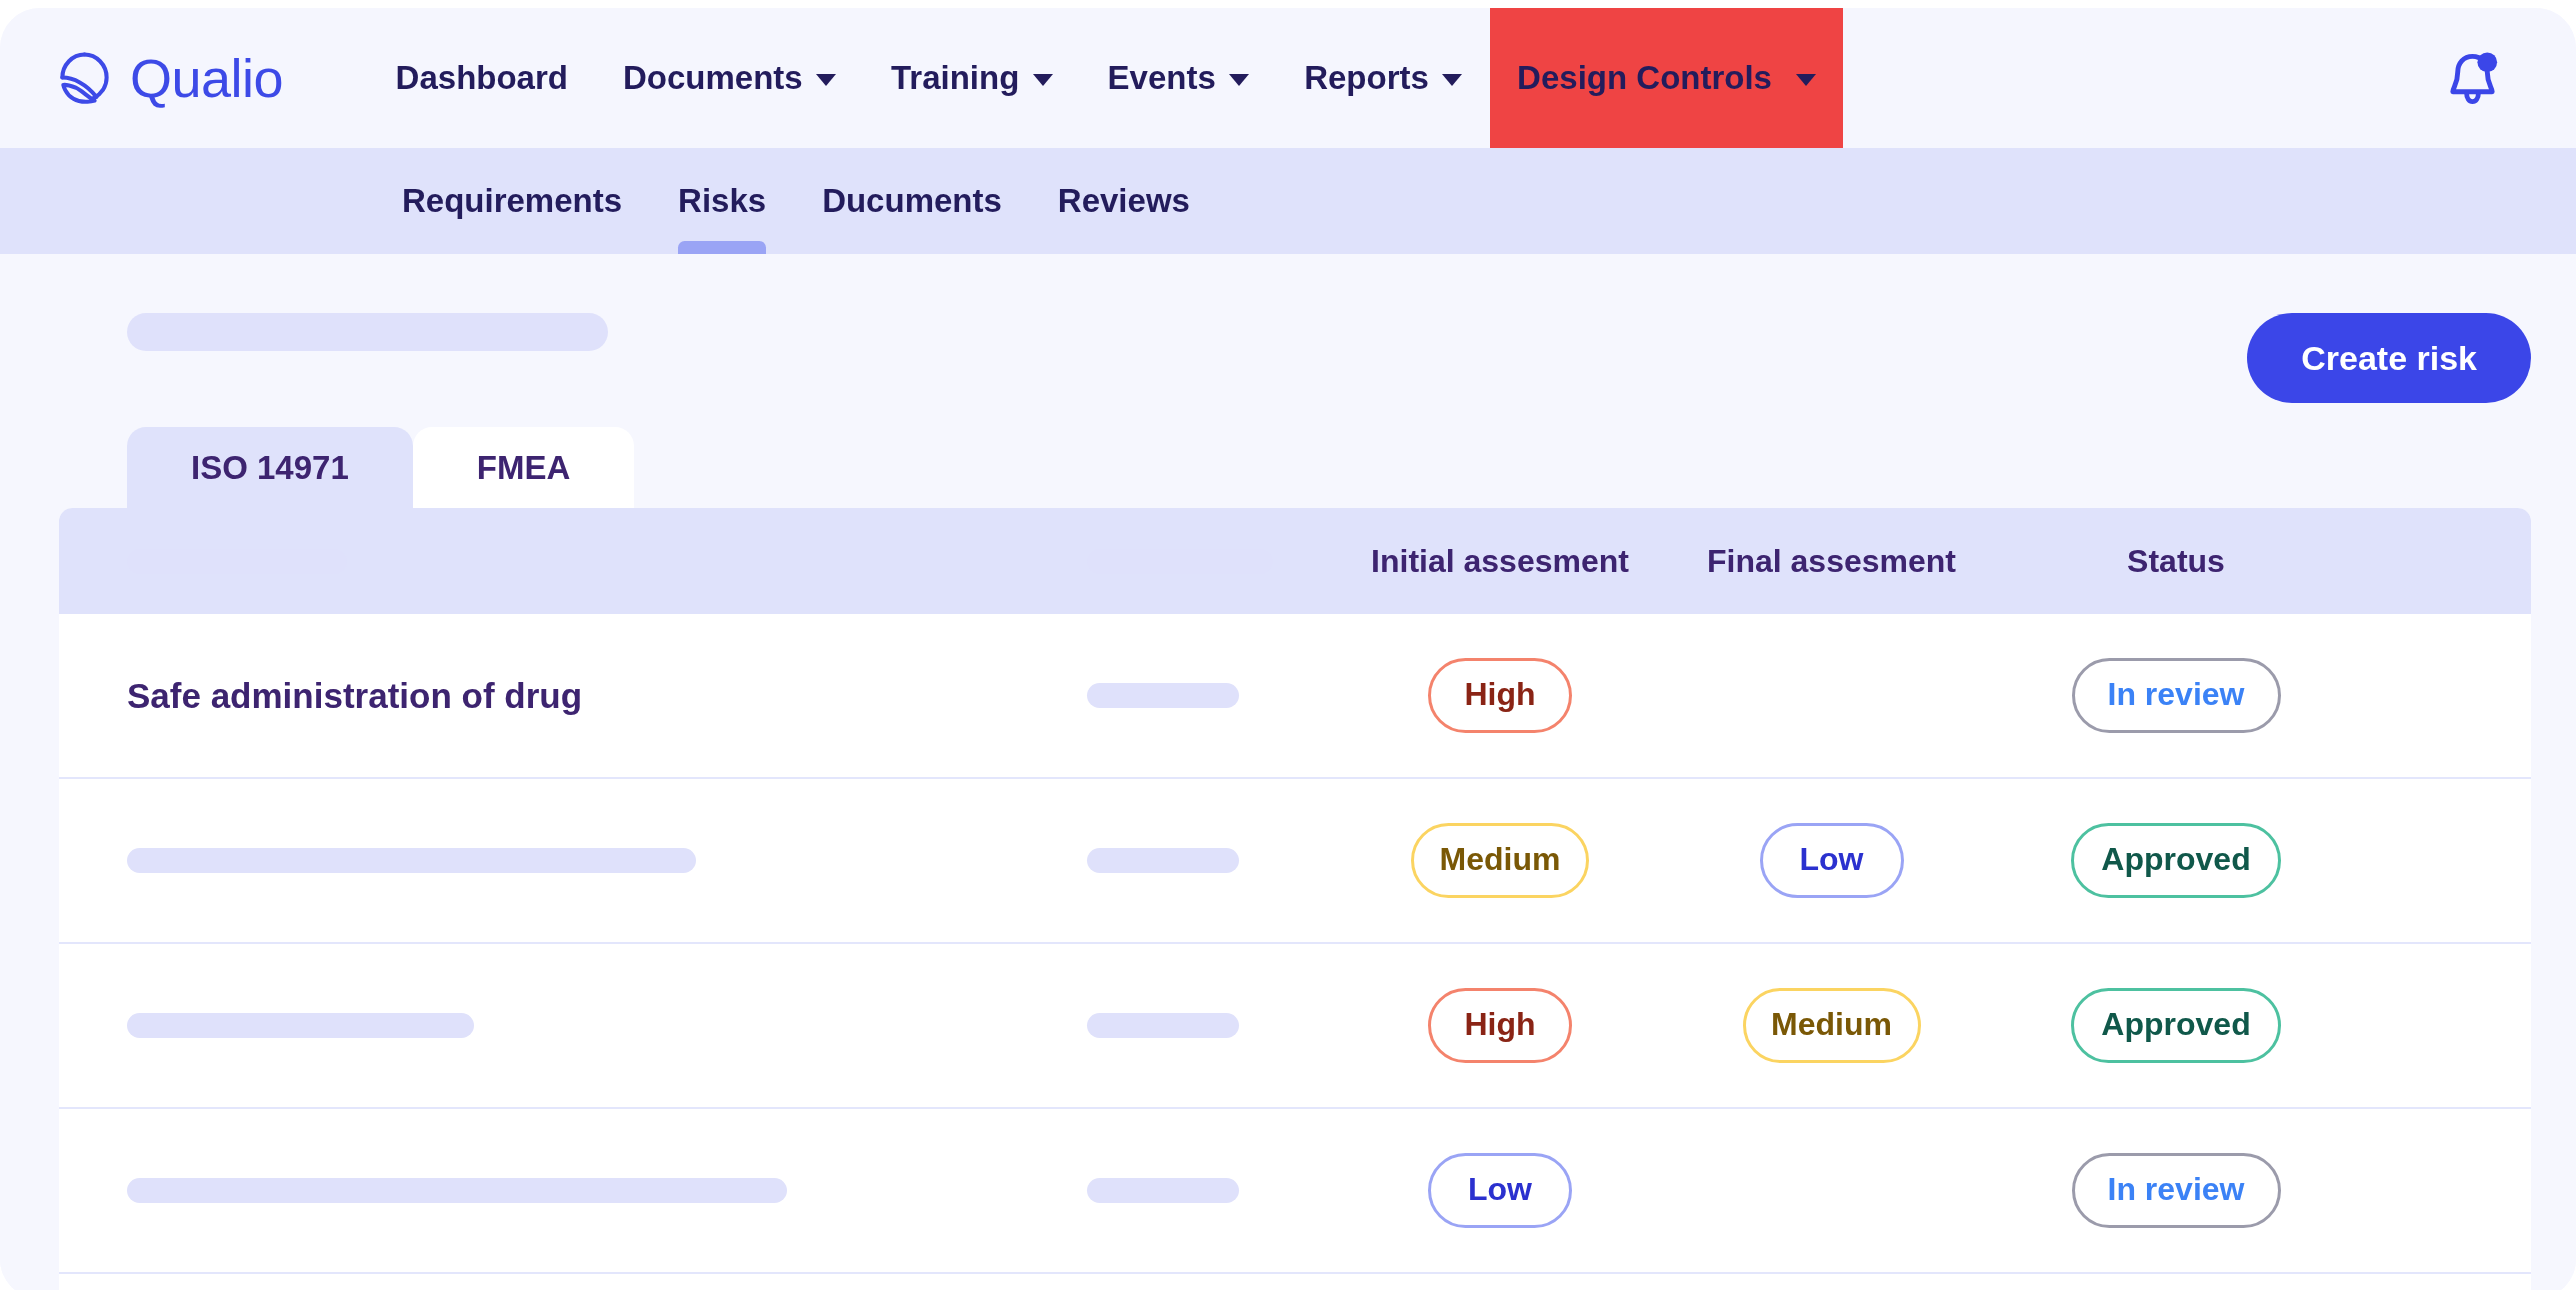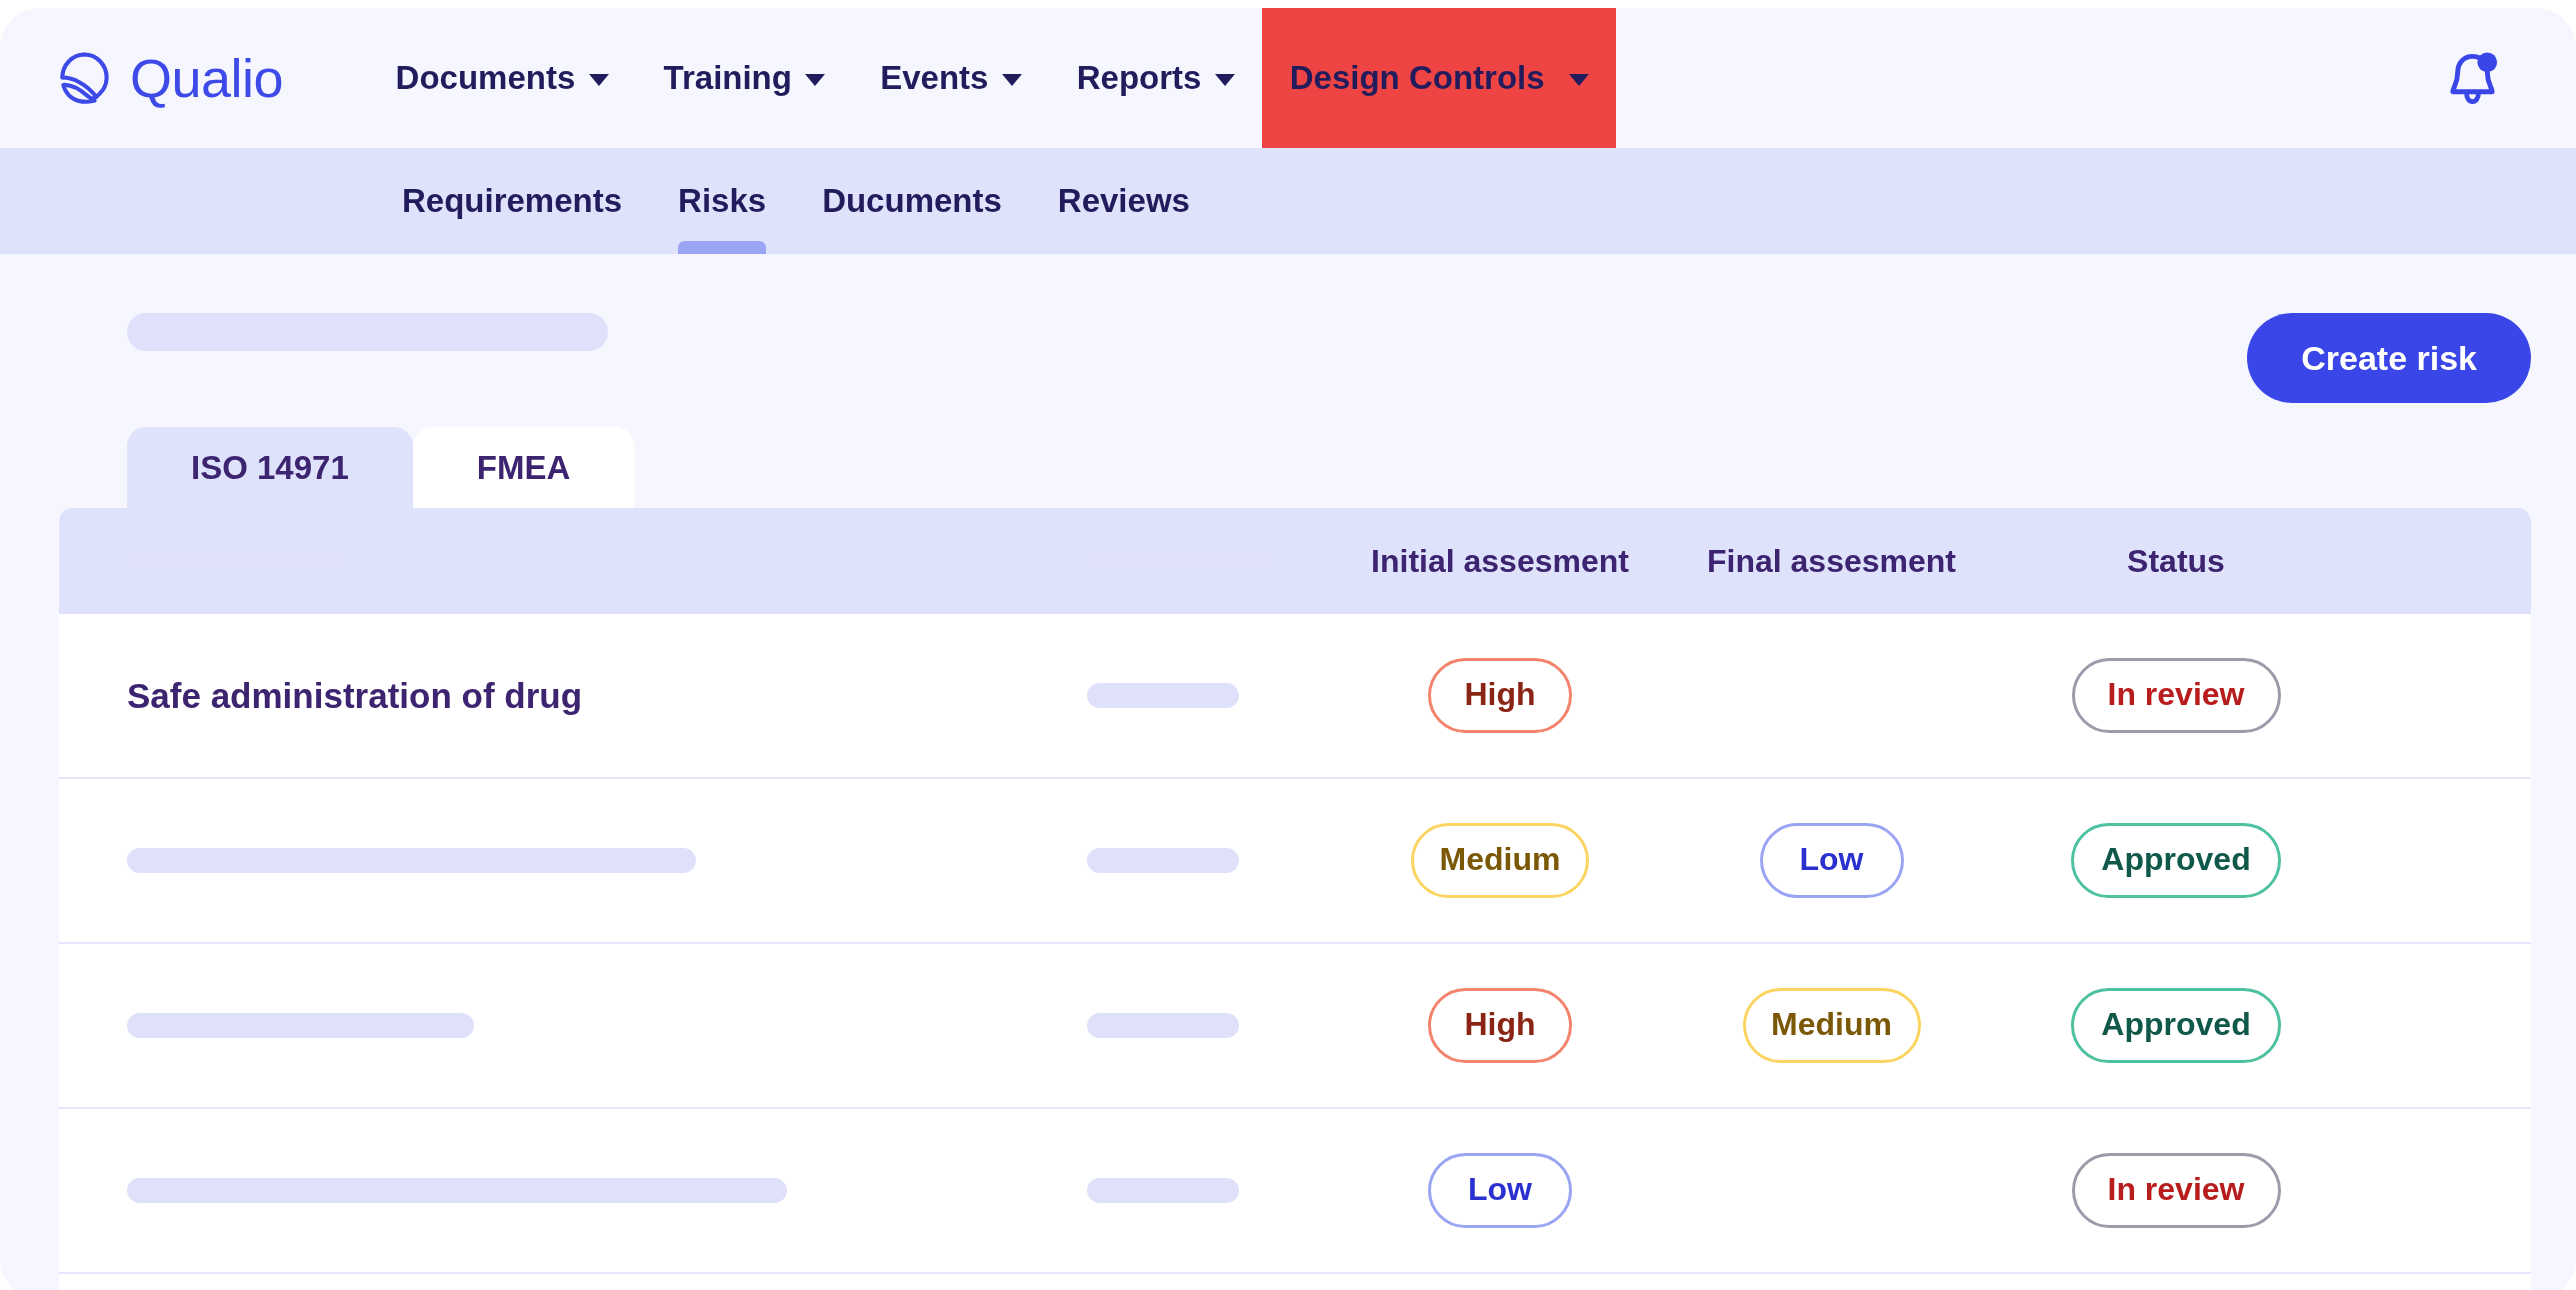--- a/index.html
+++ b/index.html
@@ -229,21 +229,21 @@
     font-weight: 700;
     padding: 15px 0 17px;
     min-width: 142px;
     background: #ffffff;
     white-space: nowrap;
     cursor: pointer;
   }
   .pill-high   { border-color: #f4836c; color: #8a2415; min-width: 144px; }
   .pill-medium { border-color: #fbd461; color: #7a5806; min-width: 178px; }
   .pill-low    { border-color: #9aa4f5; color: #2b31cf; min-width: 144px; }
-  .pill-review { border-color: #9b9bab; color: #b91c1c; min-width: 209px; }
+  .pill-review { border-color: #9b9bab; color: #3b82f6; min-width: 209px; }
   .pill-approved { border-color: #4dc1a0; color: #10584a; min-width: 210px; }
 
   .pill-empty { visibility: hidden; }
 </style>
 </head>
 <body>
 
 <div class="app-window">
 
   <div class="topbar">
@@ -253,20 +253,23 @@
         <path d="M32 6 C45 6 56 17 56 31 C56 41 50 49 42 53" fill="none" stroke="#3d4ae7" stroke-width="4.4" stroke-linecap="round"></path>
         <path d="M8 31 C8 17 19 6 32 6" fill="none" stroke="#3d4ae7" stroke-width="4.4" stroke-linecap="round"></path>
         <path d="M8 31 C20 31 34 38 45 52" fill="none" stroke="#3d4ae7" stroke-width="4.4" stroke-linecap="round"></path>
         <path d="M9 39 C9 39 19 38 29 46 C39 54 43 56 43 56 C43 56 30 60 20 54 C11 49 9 39 9 39 Z" fill="none" stroke="#3d4ae7" stroke-width="4.4" stroke-linejoin="round"></path>
       </svg>
       <span class="logo-text">Qualio</span>
     </div>
 
     <div class="nav-items">
       <div class="nav-item">
+        <span>Dashboard</span>
+      </div>
+      <div class="nav-item">
         <span>Documents</span>
         <span class="caret"></span>
       </div>
       <div class="nav-item">
         <span>Training</span>
         <span class="caret"></span>
       </div>
       <div class="nav-item">
         <span>Events</span>
         <span class="caret"></span>

